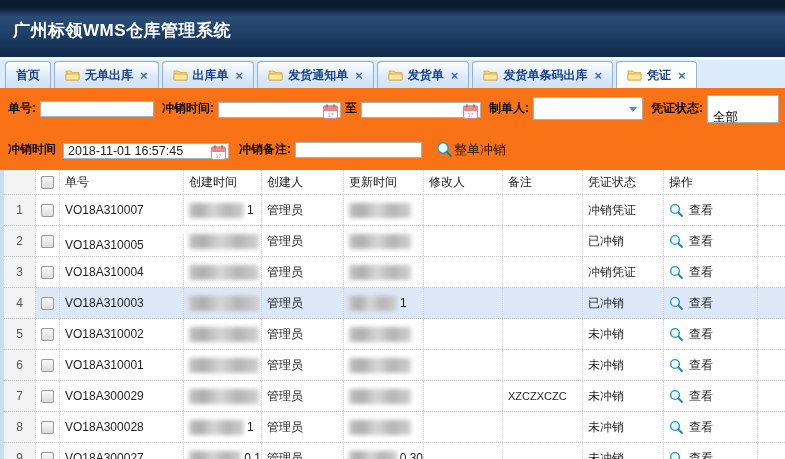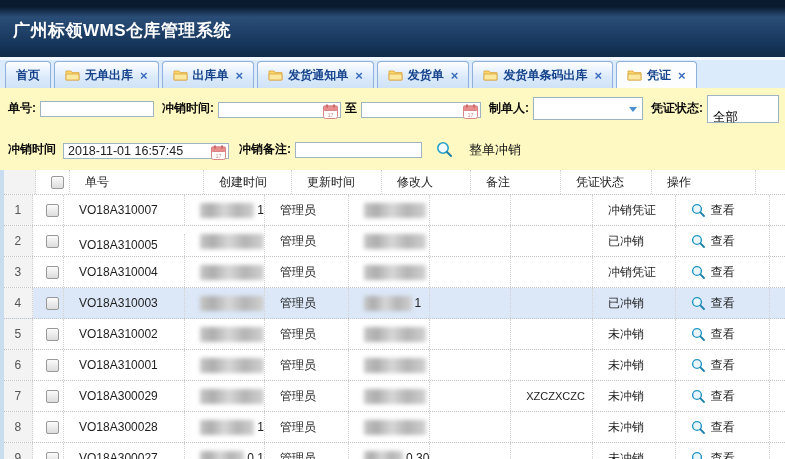--- a/index.html
+++ b/index.html
@@ -16,41 +16,41 @@
   .tabstrip { height:31px; background:linear-gradient(180deg,#f4f9ff 0,#f4f9ff 3px,#dcebfb 3px);
     display:flex; align-items:flex-end; padding-left:5px; }
   .tab { height:27px; display:flex; align-items:center; gap:5px; padding:0 10px; margin-right:3px;
     border:1px solid #8fb1d9; border-bottom:none; border-radius:4px 4px 0 0;
     background:linear-gradient(180deg,#fefeff,#dcebfb 55%,#cfe2f7);
     color:#15428b; font-size:12px; font-weight:bold; white-space:nowrap; cursor:pointer; }
   .tab.active { background:#fcfdfe;justify-content:space-between; }
   .tab-close { color:#3a6bbf; font-size:13px; font-weight:bold; margin-left:2px; cursor:pointer; }
 
   
-  .filterbar { height:82px; background:#fef9c3; }
+  .filterbar { height:82px; background:#f97316; }
   .frow { height:41px; display:flex; align-items:center; padding-left:8px; white-space:nowrap; overflow:hidden; }
   .flabel { font-size:12px; font-weight:bold; color:#0a0a0a; margin-right:4px; }
   .ml8 { margin-left:8px; } .ml10 { margin-left:10px; } .mx4 { margin:0 4px; }
   .txt { height:16px; border:1px solid #9fb4c2; background:#fff; font-size:12.5px; padding:1px 4px;
     outline:none; font-family:inherit; color:#222; }
   .datebox { position:relative; display:inline-block; }
   .datebox .txt { width:100%; padding-right:21px; }
   .calicon { position:absolute; right:3px; top:4px; width:15px; height:15px; cursor:pointer; }
   .selectbox { position:relative; width:110px; height:23px; background:#fff; border:1px solid #9fb4c2; cursor:pointer; }
   .trigger { position:absolute; right:5px; top:9px; width:0; height:0;
     border-left:4px solid transparent; border-right:4px solid transparent; border-top:5px solid #4a8fd3; }
   .valuebox { height:23px; background:#fff; border:1px solid #9fb4c2; font-size:12.5px; padding:13px 5px; width:72px; cursor:pointer; }
-  .searchlink { display:flex; align-items:center; gap:16px; margin-left:14px; cursor:pointer;
+  .searchlink { display:flex; align-items:center; gap:1px; margin-left:14px; cursor:pointer;
     font-size:13px; color:#151515; }
 
   
   .tablewrap { display:flex; height:289px; background:#fff; }
   .leftstrip { width:4px; background:#c9dcf0; }
   .grid { flex:1; overflow:hidden; }
-  .trow { display:flex; border-bottom:1px dotted #c3c3c3; background:#fff;gap:10px; }
+  .trow { display:flex; border-bottom:1px dotted #c3c3c3; background:#fff; }
   .trow.header { height:25px; }
   .trow.r { height:31px; cursor:default; }
   .trow.hl { background:#dce8f8; }
   .cell { display:flex; align-items:center; padding-left:5px; border-right:1px dotted #d2d2d2;
     font-size:12px; color:#1e1e1e; overflow:hidden; }
   .cell.num { justify-content:center; background:#f3f3f3; color:#555; padding-left:0; }
   .cell.chk { justify-content:center; padding-left:0; }
   .cell.filler { border-right:none; flex:1; }
   .cell.hdr { color:#222; }
   .checkbox { width:13px; height:13px; border:1px solid #999; border-radius:2px;
@@ -184,20 +184,21 @@
 <div class="tablewrap">
   <div class="leftstrip"></div>
   <div class="grid">
     <div class="trow header" id="thead">
         <div class="cell num" style="width: 32px;"></div>
         <div class="cell chk" style="width: 24px;">
           <div class="checkbox"></div>
         </div>
         <div class="cell hdr" style="width: 124px;">单号</div>
         <div class="cell hdr" style="width: 78px;">创建时间</div>
+        <div class="cell hdr" style="width: 82px;">创建人</div>
         <div class="cell hdr" style="width: 80px;">更新时间</div>
         <div class="cell hdr" style="width: 79px;">修改人</div>
         <div class="cell hdr" style="width: 80px;">备注</div>
         <div class="cell hdr" style="width: 81px;">凭证状态</div>
         <div class="cell hdr" style="width: 94px;">操作</div>
         <div class="cell filler"></div>
       </div>
     <div id="tbody">
         <div class="trow r">
           <div class="cell num" style="width: 32px;">1</div>

